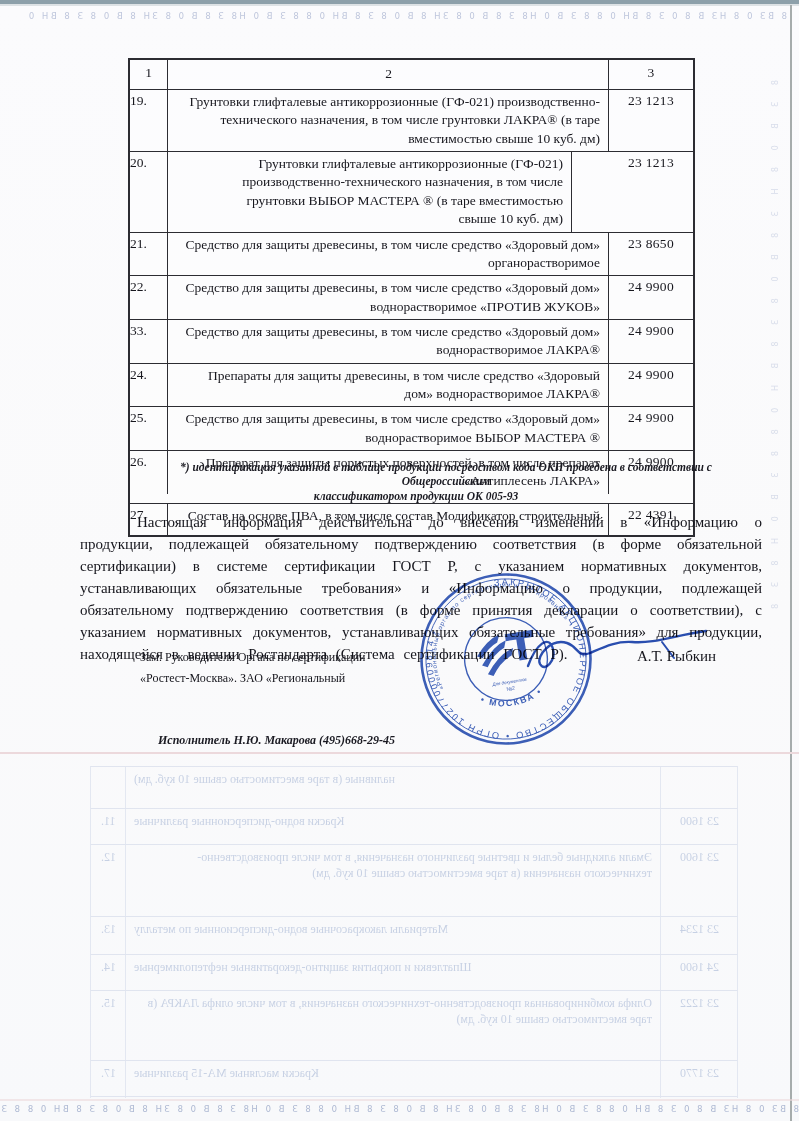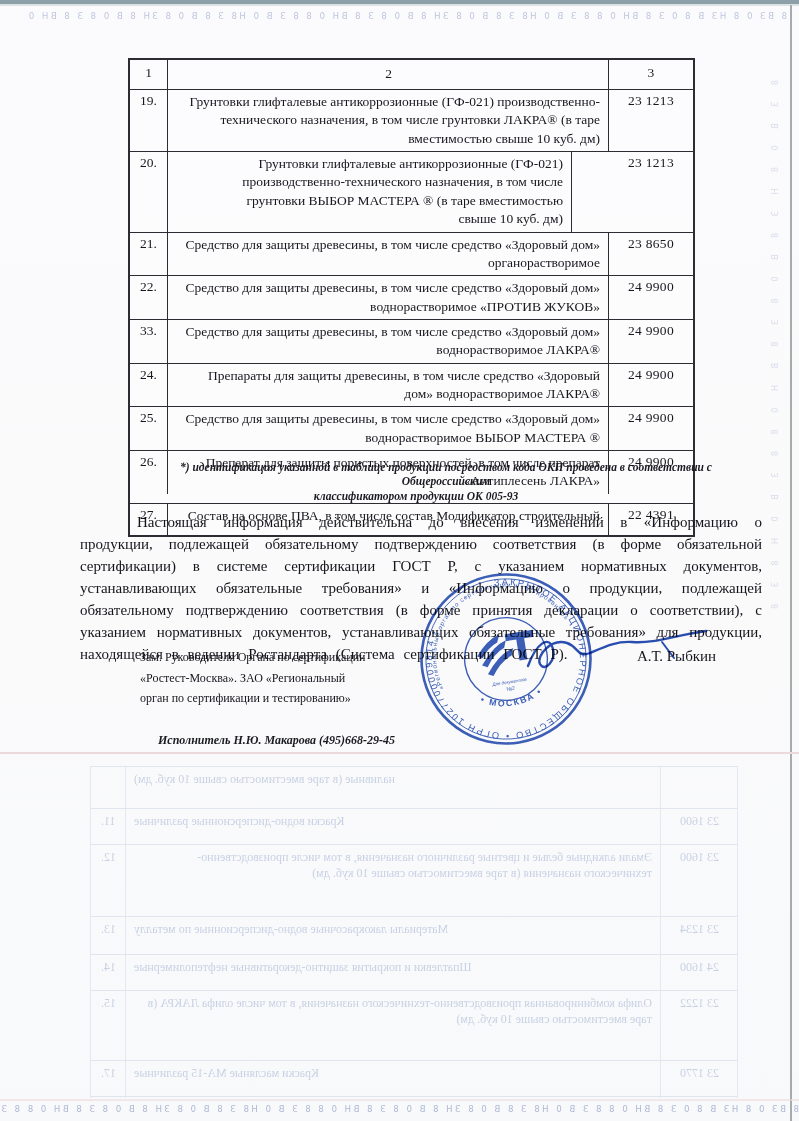--- a/index.html
+++ b/index.html
@@ -32,21 +32,21 @@
     font-size:8px;letter-spacing:7px;color:rgba(120,140,185,.26);
     overflow:hidden;transform:scaleX(-1);filter:blur(.3px);
   }
   
   .tbl{
     position:absolute;left:128px;top:58px;width:567px;
     border:2px solid #2c2c32;box-sizing:border-box;background:rgba(255,255,255,.35);
   }
   .tr{display:flex;border-top:1.5px solid #2c2c32;box-sizing:border-box;}
   .tr:first-child{border-top:none;}
-  .c1{width:38px;flex:none;border-right:1.5px solid #2c2c32;text-align:center;
+  .c1{width:38px;flex:none;border-right:1.5px solid #2c2c32;text-align:left;
       padding-top:3px;box-sizing:border-box;font-size:13.5px;}
   .c2{flex:1;border-right:1.5px solid #2c2c32;padding:3px 8px 3px 9px;
       box-sizing:border-box;font-size:13.5px;line-height:1.36;text-align:right;}
   .c3{width:84px;flex:none;text-align:center;padding-top:3px;
       box-sizing:border-box;font-size:13.5px;letter-spacing:.3px;}
   .tr.head{min-height:29px;}
   .tr.head .c1,.tr.head .c2,.tr.head .c3{padding-top:5px;text-align:center;}
   .tbl .tr:nth-child(2){min-height:45px;}
   .tbl .tr:nth-child(3){min-height:55px;gap:37px;}
   .tbl .tr:nth-child(4){min-height:37px;}
@@ -173,21 +173,20 @@
   <div class="footnote">
     <span class="fl1">*)  идентификация указанной в таблице продукции посредством кода ОКП проведена в соответствии с Общероссийским</span>
     <span class="fl2">классификатором продукции ОК  005-93</span>
   </div>
 
   <p class="mainpar">Настоящая информация действительна до внесения изменений в «Информацию о продукции, подлежащей обязательному подтверждению соответствия (в форме обязательной сертификации) в системе сертификации ГОСТ Р, с указанием нормативных документов, устанавливающих обязательные требования» и «Информацию о продукции, подлежащей обязательному подтверждению соответствия (в форме принятия декларации о соответствии), с указанием нормативных документов, устанавливающих обязательные требования» для продукции, находящейся в ведении Ростандарта (Система сертификации ГОСТ Р).</p>
 
   <div class="sigtitle">
     <div>Зам. Руководителя Органа по сертификации</div>
     <div>«Ростест-Москва». ЗАО «Региональный</div>
-    <div>орган по сертификации и тестированию»</div>
   </div>
   <div class="signame">А.Т. Рыбкин</div>
 
   <svg class="stamp" viewBox="0 0 200 200" aria-hidden="true">
     <defs>
       <path id="arcOuter" d="M 100,16 a 84,84 0 1 1 -0.02,0"></path>
       <path id="arcInnerTop" d="M 25,122 A 79,79 0 1 1 175,122"></path>
       <path id="arcBottom" d="M 33,106 A 71,71 0 0 0 167,106"></path>
     </defs>
     <g fill="none" stroke="#2e54b4">

